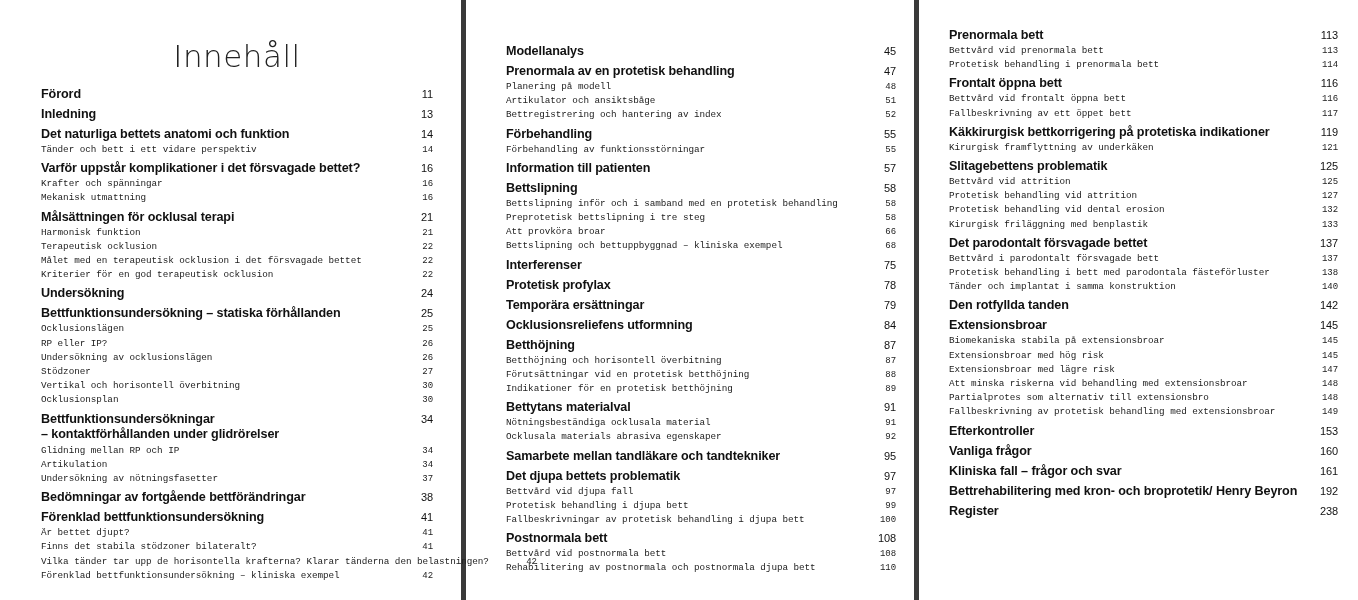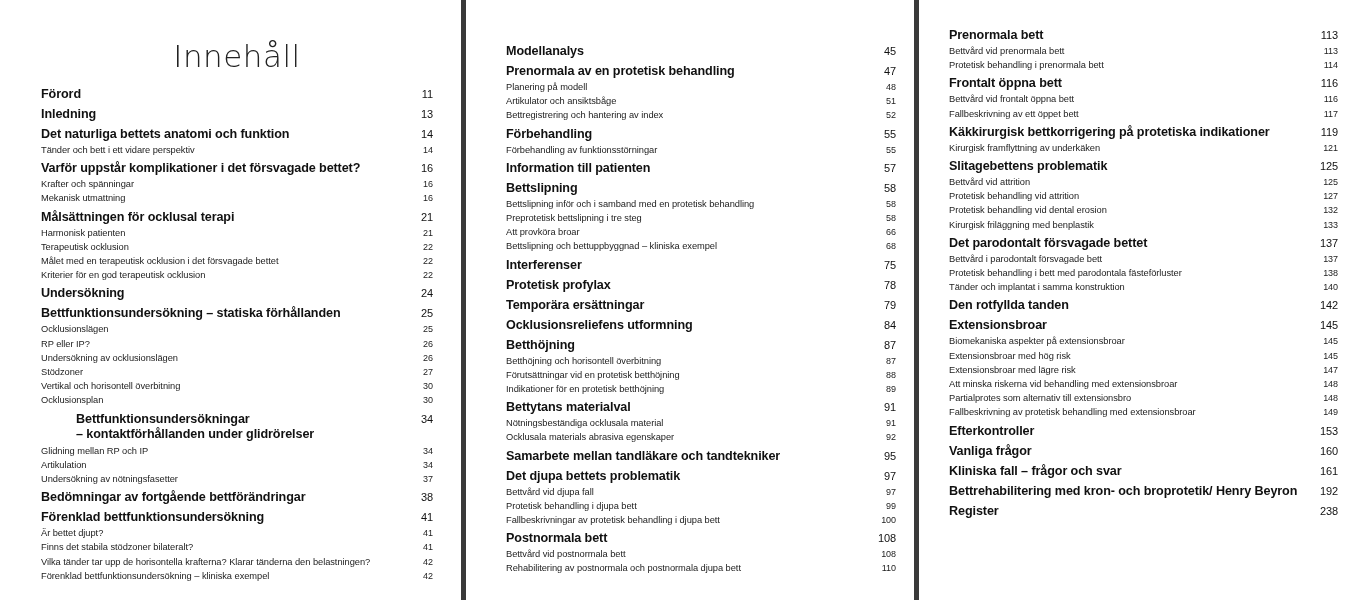--- a/index.html
+++ b/index.html
@@ -27,25 +27,25 @@
   .row .page { text-align: right; min-width: 24px; }
   .row.h {
     font-family: "Liberation Sans", sans-serif; font-weight: bold;
     font-size: 12.6px; line-height: 14px; padding-top: 4px; padding-bottom: 2px;
     letter-spacing: -0.1px; color: #111;
   }
   .row.h .page {
     font-family: "Liberation Sans", sans-serif; font-weight: normal; font-size: 11px;
   }
   .row.s {
-    font-family: Liberation Sans, sans-serif; font-size: 9.3px; line-height: 14.2px;
-    color: #222; letter-spacing: -0.05px;
+    font-family: Liberation Mono, monospace; font-size: 9.3px; line-height: 14.2px;
+    color: #222; letter-spacing: -0.05px; gap: 24px;
   }
   .row.s .page { font-size: 9px; }
-  .row.h2 .label { white-space: pre-line; line-height: 15px; margin-left: 35px; }
+  .row.h2 .label { white-space: pre-line; line-height: 15px; }
 </style>
 </head>
 <body>
 
 <div class="divider" style="left:461px;"></div>
 <div class="divider" style="left:914px;"></div>
 
 <div class="col" id="col0" style="left:41px; width:392px;">
   <div class="title">Innehåll</div>
   <div class="entries">
@@ -75,21 +75,21 @@
       </div>
       <div class="row s">
         <span class="label">Mekanisk utmattning</span>
         <span class="page">16</span>
       </div>
       <div class="row h">
         <span class="label">Målsättningen för ocklusal terapi</span>
         <span class="page">21</span>
       </div>
       <div class="row s">
-        <span class="label">Harmonisk patienten</span>
+        <span class="label">Harmonisk funktion</span>
         <span class="page">21</span>
       </div>
       <div class="row s">
         <span class="label">Terapeutisk ocklusion</span>
         <span class="page">22</span>
       </div>
       <div class="row s">
         <span class="label">Målet med en terapeutisk ocklusion i det försvagade bettet</span>
         <span class="page">22</span>
       </div>
@@ -378,21 +378,21 @@
       </div>
       <div class="row h">
         <span class="label">Den rotfyllda tanden</span>
         <span class="page">142</span>
       </div>
       <div class="row h">
         <span class="label">Extensionsbroar</span>
         <span class="page">145</span>
       </div>
       <div class="row s">
-        <span class="label">Biomekaniska aspekter på extensionsbroar</span>
+        <span class="label">Biomekaniska stabila på extensionsbroar</span>
         <span class="page">145</span>
       </div>
       <div class="row s">
         <span class="label">Extensionsbroar med hög risk</span>
         <span class="page">145</span>
       </div>
       <div class="row s">
         <span class="label">Extensionsbroar med lägre risk</span>
         <span class="page">147</span>
       </div>

